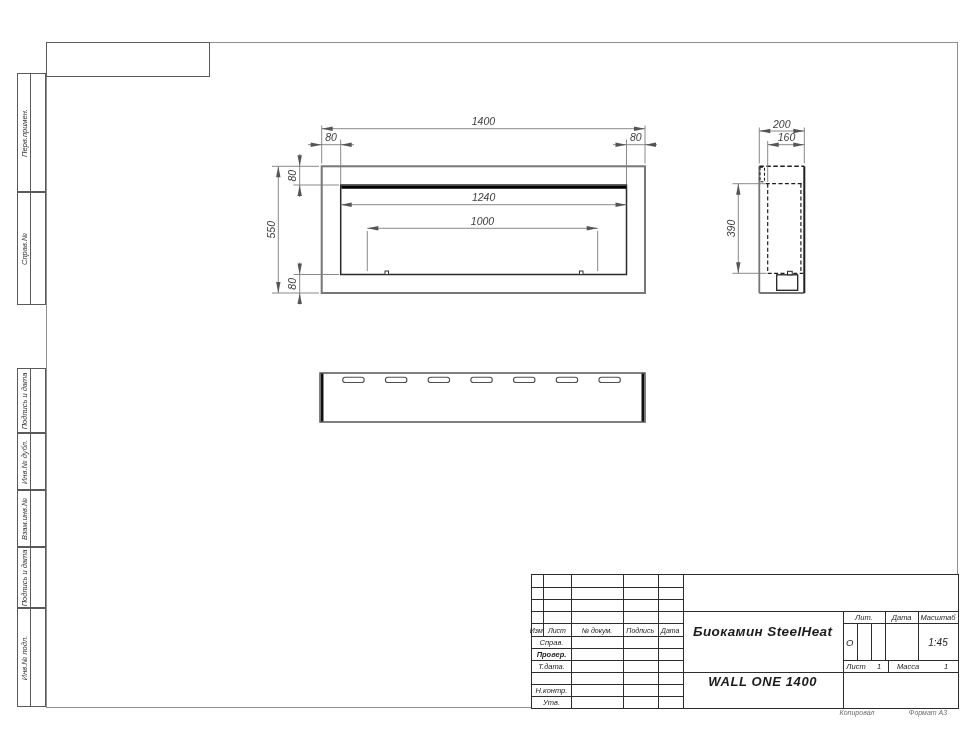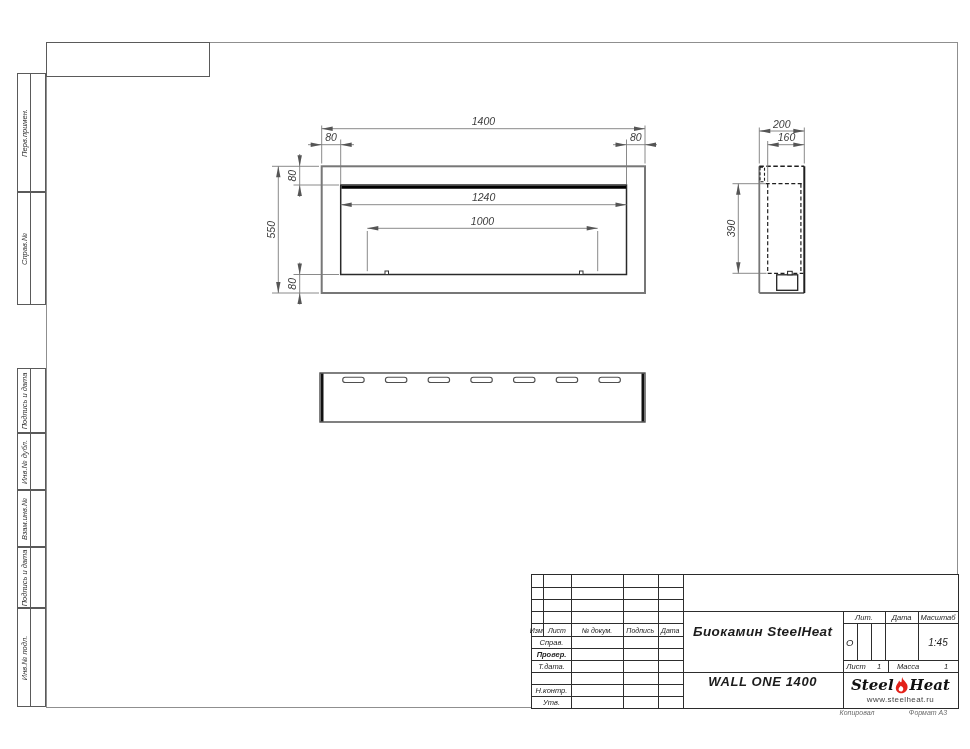--- a/index.html
+++ b/index.html
@@ -226,28 +226,17 @@
     <span class="tbt f75" style="left:369.6px;top:42.3px;">Дата</span>
     <span class="tbt f75" style="left:406px;top:42.3px;">Масштаб</span>
     <span class="tbt f9" style="left:317.7px;top:66.5px;">О</span>
     <span class="tbt f10" style="left:406px;top:66.5px;">1:45</span>
 
     <span class="tbt f75" style="left:324px;top:90.7px;">Лист</span>
     <span class="tbt f75" style="left:347px;top:90.7px;">1</span>
     <span class="tbt f75" style="left:376px;top:90.7px;">Масса</span>
     <span class="tbt f75" style="left:414px;top:90.7px;">1</span>
 
-    <div class="logo">
-      <div class="logorow">
-        <span class="logotext">Steel</span>
-        <svg width="14" height="17" viewBox="0 0 14 17">
-          <path d="M7.2,0 C7.6,3 11,4.6 12.2,7.8 C13.4,11.2 11.6,15.4 7.4,16.2 C3.4,17 0.6,14 0.8,10.8 C1,8 3.2,6.4 4.2,3.6 C4.8,5 5.8,5.6 6.4,5 C6.9,4.4 6.6,2 7.2,0 Z" fill="#e32119"></path>
-          <path d="M7,9.5 C8.4,10.7 8.9,12.6 7.4,13.9 C6,15.1 3.8,14.3 3.6,12.5 C3.4,11 5,10.3 5.6,8.8 C6.1,9.3 6.6,9.2 7,9.5 Z" fill="#ffffff"></path>
-        </svg>
-        <span class="logotext">Heat</span>
-      </div>
-      <div class="logosite">www.steelheat.ru</div>
-    </div>
   </div>
 
   <span class="footer" style="left:857px;top:709px;">Копировал</span>
   <span class="footer" style="left:928px;top:709px;">Формат А3</span>
 </div>
 
 </body></html>

